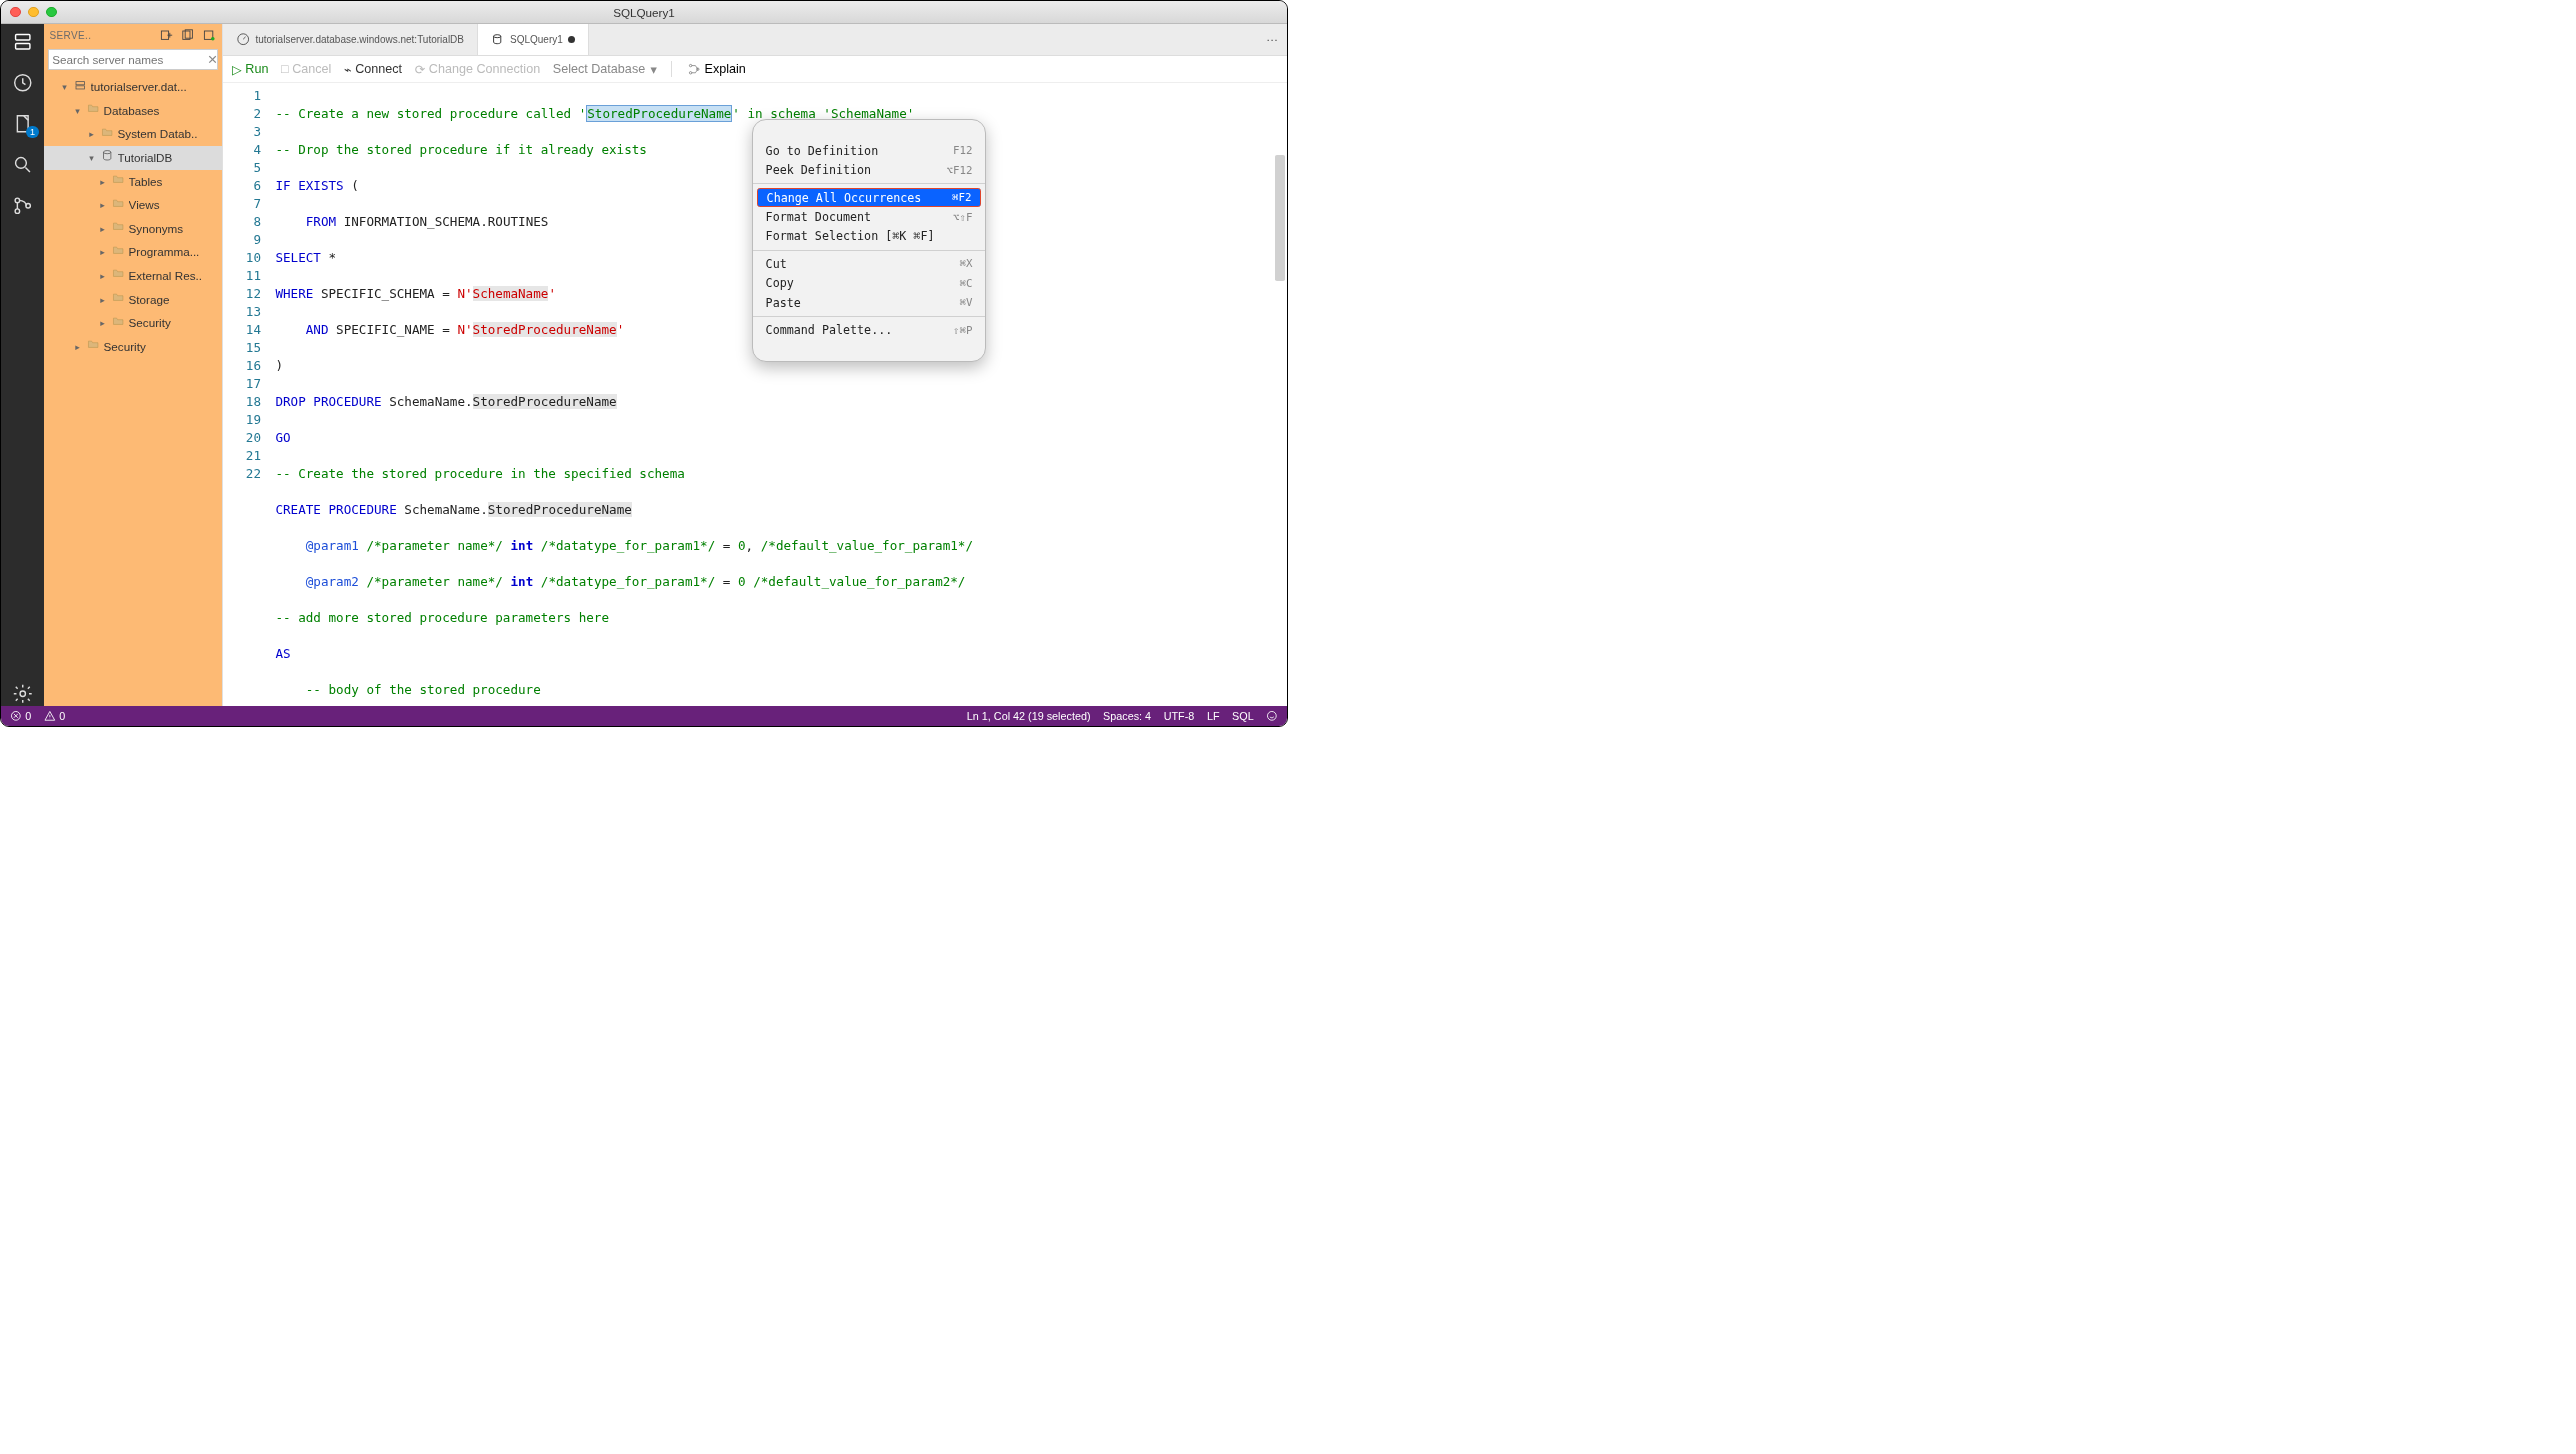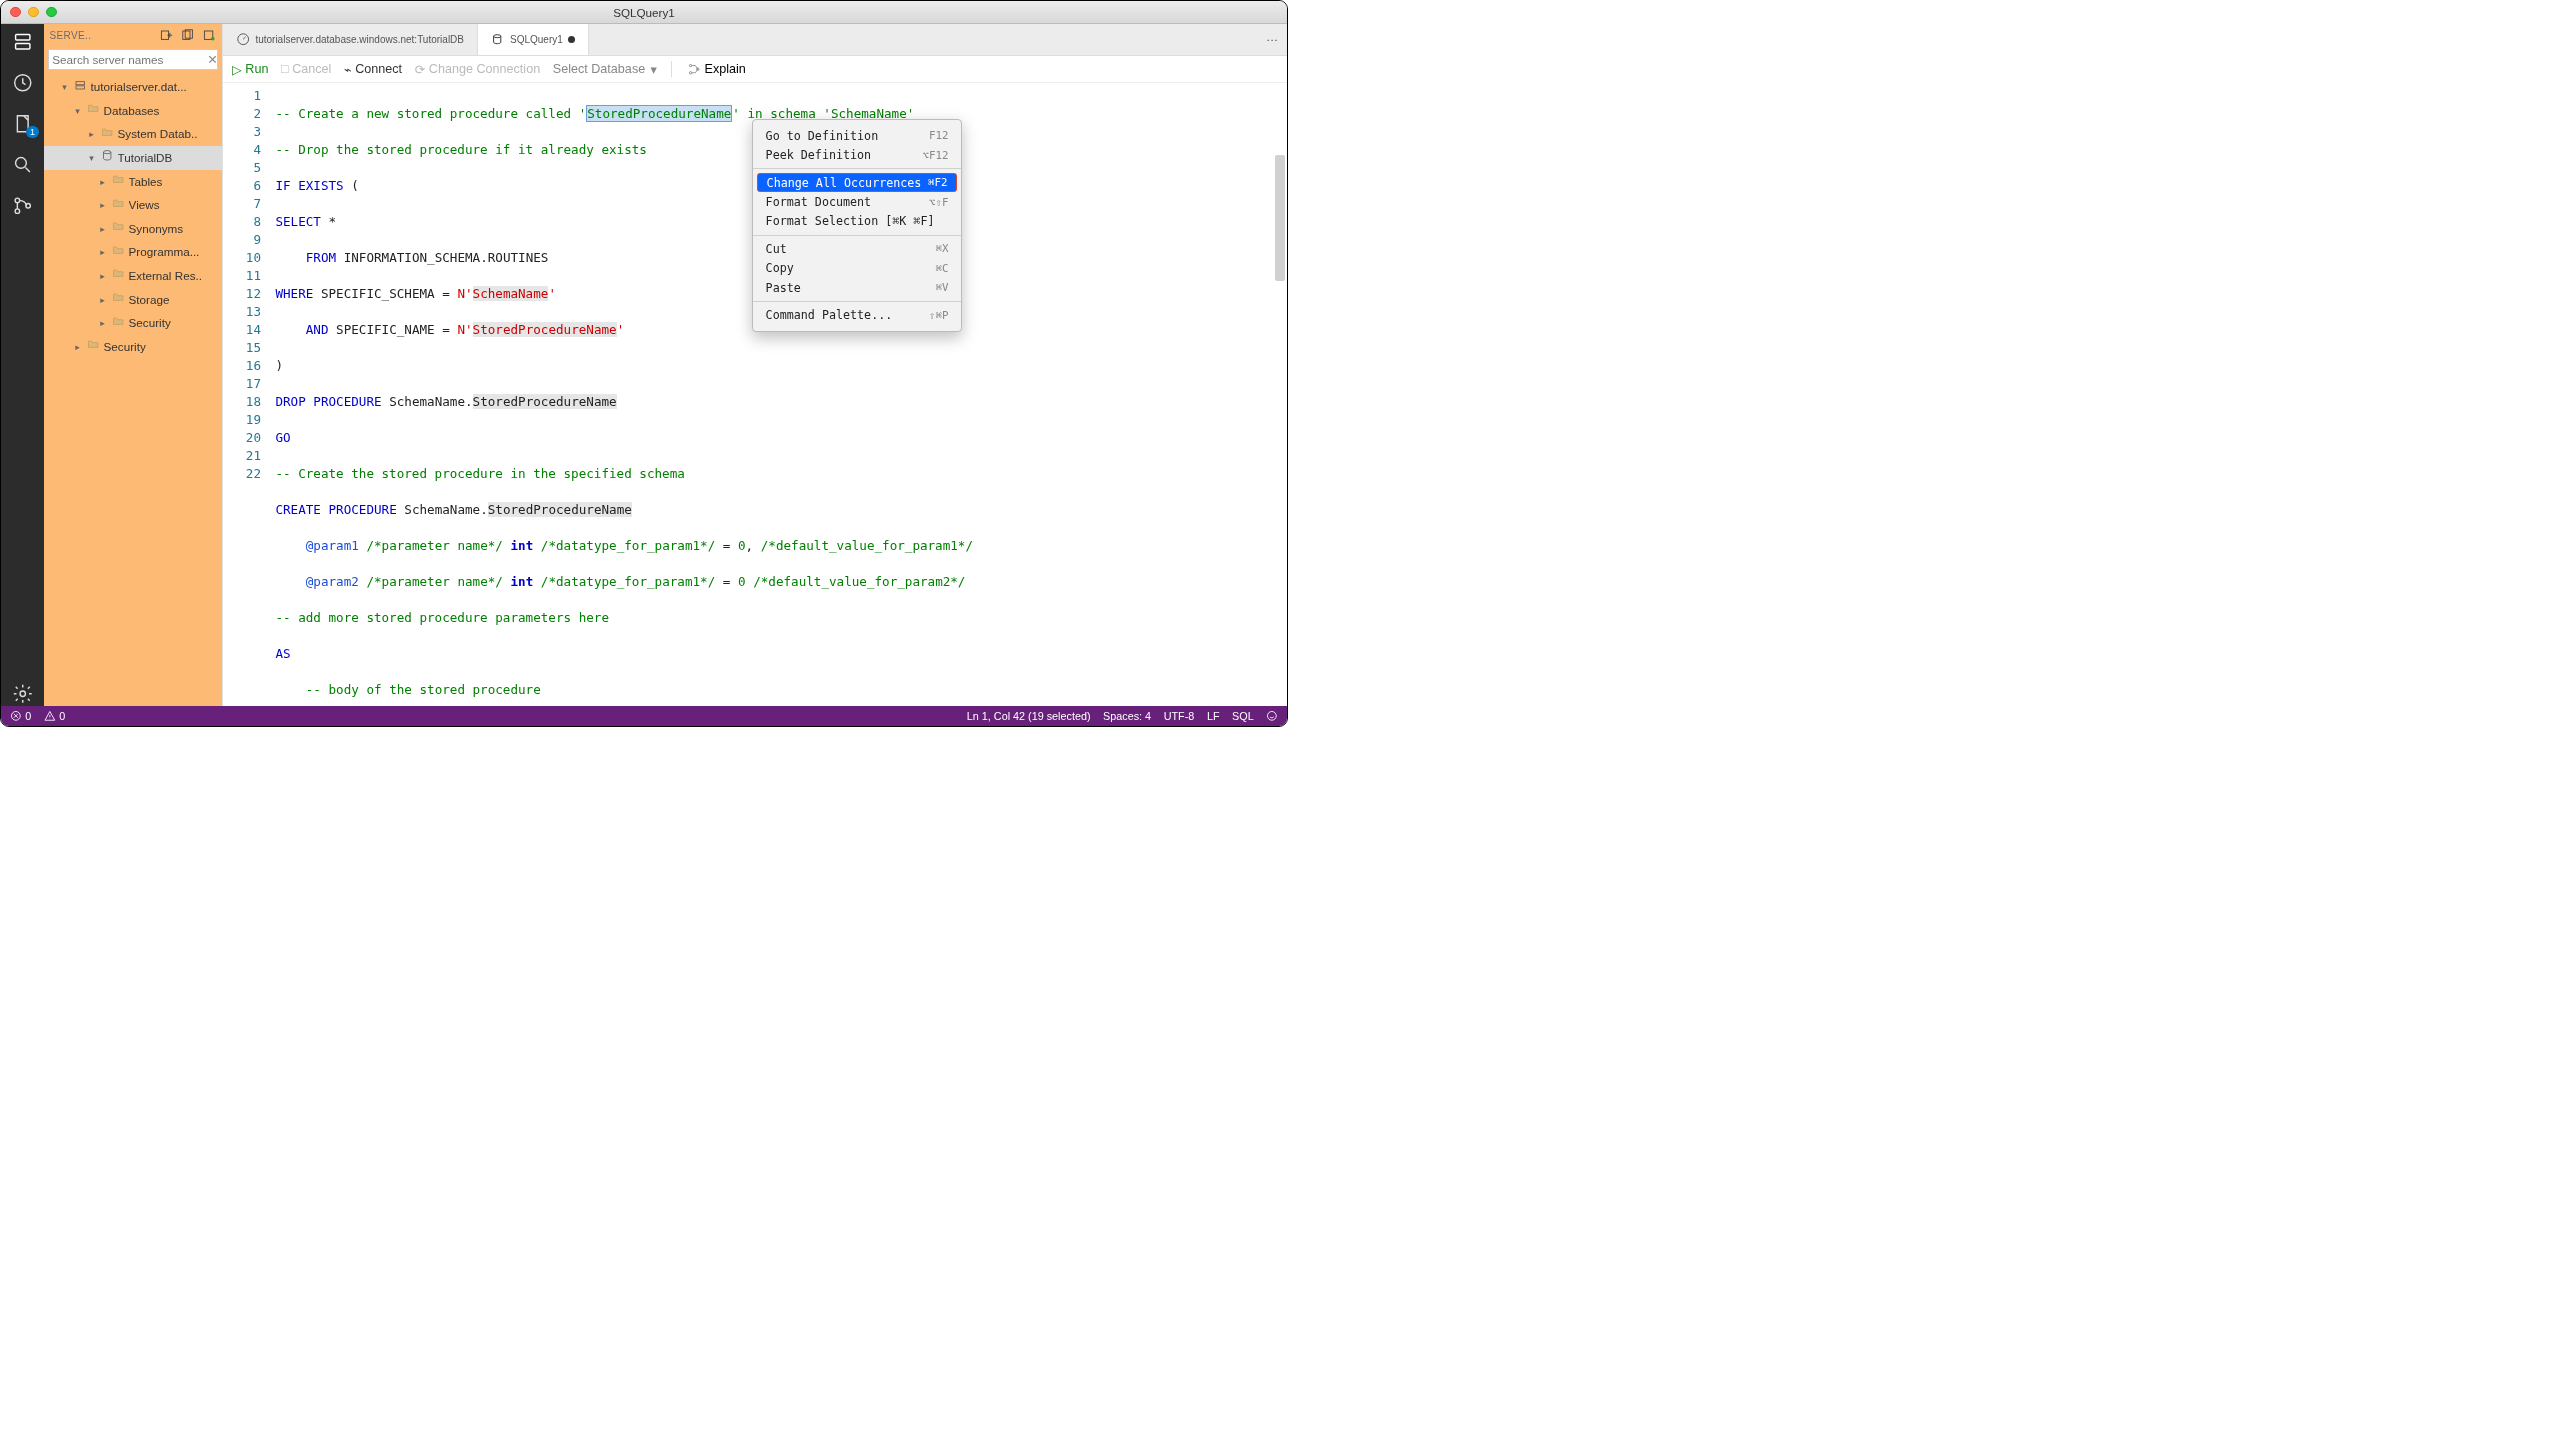--- a/index.html
+++ b/index.html
@@ -134,24 +134,24 @@
   .c-str { color:#cc0000; }
   .c-type { color:#0000cd;font-weight:bold; }
   .c-num { color:#008000; }
   .c-var { color:#1d4ed8; }
   .c-plain { color:#222; }
   .hl-sel { background:#c7e0f4; border:0.9px solid #6aa0d8; padding:0 0; }
   .hl-ref { background:#e6e6e6; }
   
   .ctx {
     position:absolute; top:36px; left:529px;
-    width:210px; background:#f2f2f2;
-    border:0.9px solid #bbb; border-radius:4px;
+    width:234px; background:#f2f2f2;
+    border:0.9px solid #bbb; border-radius:14px;
     box-shadow:0 5.4px 16px rgba(0,0,0,0.25);
-    padding:6px 0; font-size:11.7px;
+    padding:21px 0; font-size:11.7px;
   }
   .ctx-item {
     display:flex; justify-content:space-between; align-items:center;
     padding:2.7px 12.6px; color:#222;
   }
   .ctx-item.hi { background:#0a63ff; color:#fff; border:1.8px solid #e0452b; margin:0 3.6px; border-radius:2.7px; padding:1.8px 9px;}
   .ctx-sep { height:0.9px; background:#d0d0d0; margin:3.6px 0;}
   .ctx-key { color:#888; font-size:10.8px;}
   .ctx-item.hi .ctx-key { color:#fff;}
   
@@ -413,22 +413,22 @@
           <div>18</div>
           <div>19</div>
           <div>20</div>
           <div>21</div>
           <div>22</div>
       </div>
       <div class="code">
 <div><span class="c-comment">-- Create a new stored procedure called '</span><span class="c-comment hl-sel">StoredProcedureName</span><span class="c-comment">' in schema 'SchemaName'</span></div>
 <div><span class="c-comment">-- Drop the stored procedure if it already exists</span></div>
 <div><span class="c-kw">IF</span> <span class="c-kw">EXISTS</span><span class="c-plain"> (</span></div>
+<div>    <span class="c-kw">FROM</span><span class="c-plain"> INFORMATION_SCHEMA.ROUTINES</span></div>
 <div><span class="c-kw">SELECT</span><span class="c-plain"> *</span></div>
-<div>    <span class="c-kw">FROM</span><span class="c-plain"> INFORMATION_SCHEMA.ROUTINES</span></div>
 <div><span class="c-kw">WHERE</span><span class="c-plain"> SPECIFIC_SCHEMA = </span><span class="c-str">N'</span><span class="c-str hl-ref">SchemaName</span><span class="c-str">'</span></div>
 <div>    <span class="c-kw">AND</span><span class="c-plain"> SPECIFIC_NAME = </span><span class="c-str">N'</span><span class="c-str hl-ref">StoredProcedureName</span><span class="c-str">'</span></div>
 <div><span class="c-plain">)</span></div>
 <div><span class="c-kw">DROP</span> <span class="c-kw">PROCEDURE</span><span class="c-plain"> SchemaName.</span><span class="c-plain hl-ref">StoredProcedureName</span></div>
 <div><span class="c-kw">GO</span></div>
 <div><span class="c-comment">-- Create the stored procedure in the specified schema</span></div>
 <div><span class="c-kw">CREATE</span> <span class="c-kw">PROCEDURE</span><span class="c-plain"> SchemaName.</span><span class="c-plain hl-ref">StoredProcedureName</span></div>
 <div>    <span class="c-var">@param1</span> <span class="c-comment">/*parameter name*/</span> <span class="c-type">int</span> <span class="c-comment">/*datatype_for_param1*/</span><span class="c-plain"> = </span><span class="c-num">0</span><span class="c-plain">, </span><span class="c-comment">/*default_value_for_param1*/</span></div>
 <div>    <span class="c-var">@param2</span> <span class="c-comment">/*parameter name*/</span> <span class="c-type">int</span> <span class="c-comment">/*datatype_for_param1*/</span><span class="c-plain"> = </span><span class="c-num">0</span><span class="c-plain"> </span><span class="c-comment">/*default_value_for_param2*/</span></div>
 <div><span class="c-comment">-- add more stored procedure parameters here</span></div>

